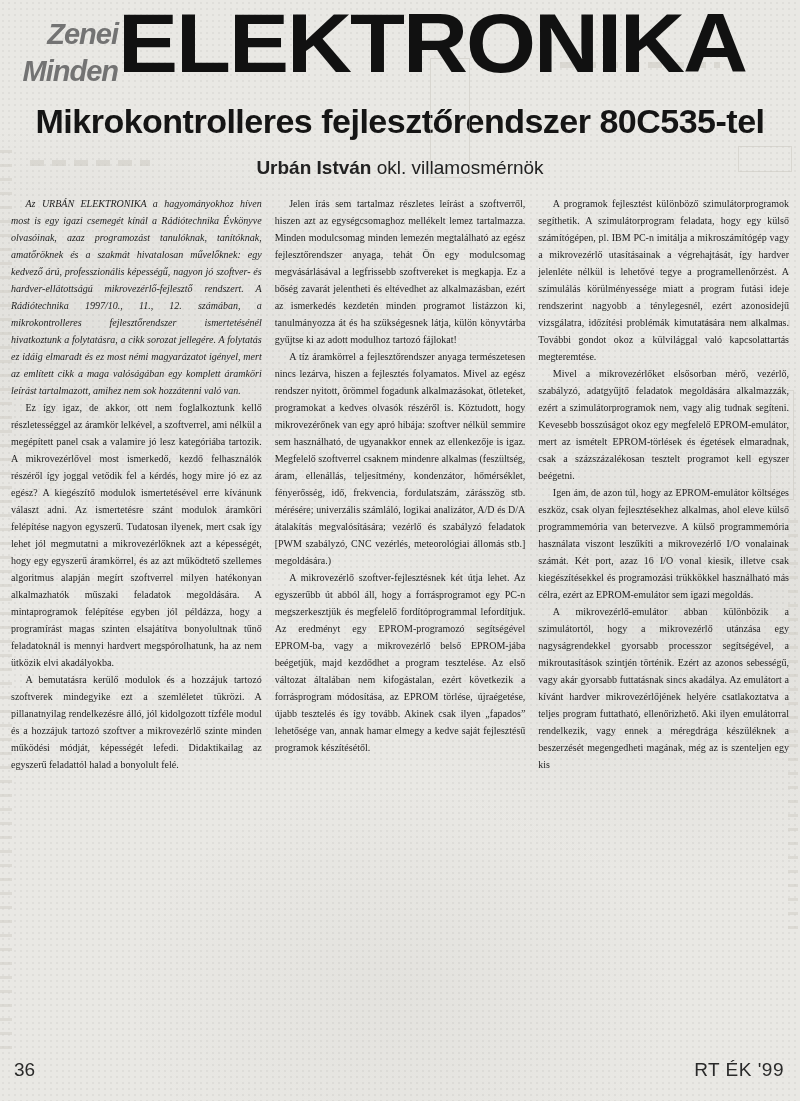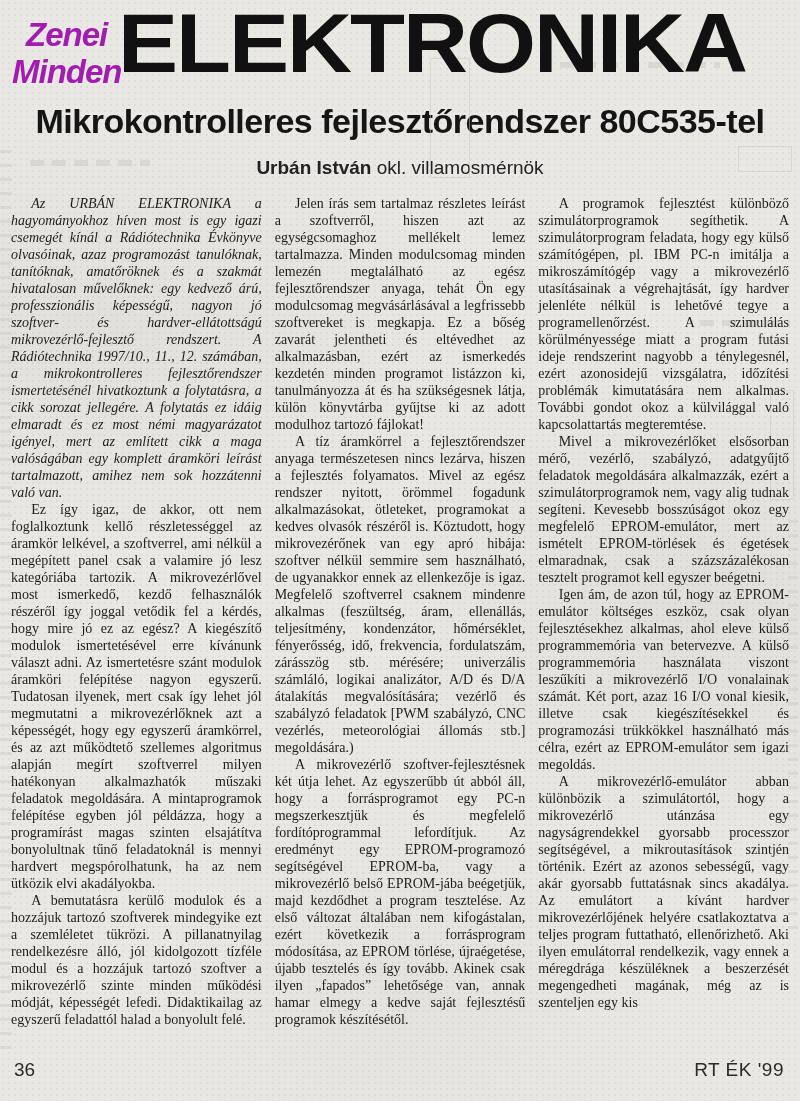--- a/index.html
+++ b/index.html
@@ -37,22 +37,23 @@
   .masthead{
     position:relative;
     display:flex; align-items:flex-start;
     padding:6px 6px 0 12px;
     height:96px;
   }
   .kicker{
     width:106px; padding-top:10px;
     font-family:"Liberation Sans", sans-serif;
     font-weight:bold; font-style:italic;
-    font-size:33px; line-height:37px; letter-spacing:-1px;
-    color:#a21caf;
+    font-size:29px; line-height:37px; letter-spacing:-1px;
+    color:#737373;
+    text-align:right;
   }
   .kicker .l1{ padding-left:14px; }
   .kicker .l2{ padding-left:0; }
   .mag-title{
     flex:1;
     font-family:"Liberation Sans", sans-serif;
     font-weight:bold;
     font-size:90px; line-height:82px; letter-spacing:-2px;
     color:#111; white-space:nowrap;
     transform:scaleY(0.92); transform-origin:top left;
@@ -76,21 +77,21 @@
     position:relative;
     display:flex; gap:13px;
     padding:0 11px;
     margin-top:16px;
     height:858px;
   }
   .col{
     flex:1 1 0;
     height:100%;
     overflow:hidden;
-    font-size:14px; line-height:17px;
+    font-size:10px; line-height:17px;
     text-align:justify;
     hyphens:auto; -webkit-hyphens:auto;
   }
   .col p{ text-indent:1.45em; }
   .col p.lead{ font-style:italic; }
 
   .footer{
     display:flex; justify-content:space-between; align-items:flex-end;
     padding:6px 16px 0 14px;
     font-family:"Liberation Sans", sans-serif;

